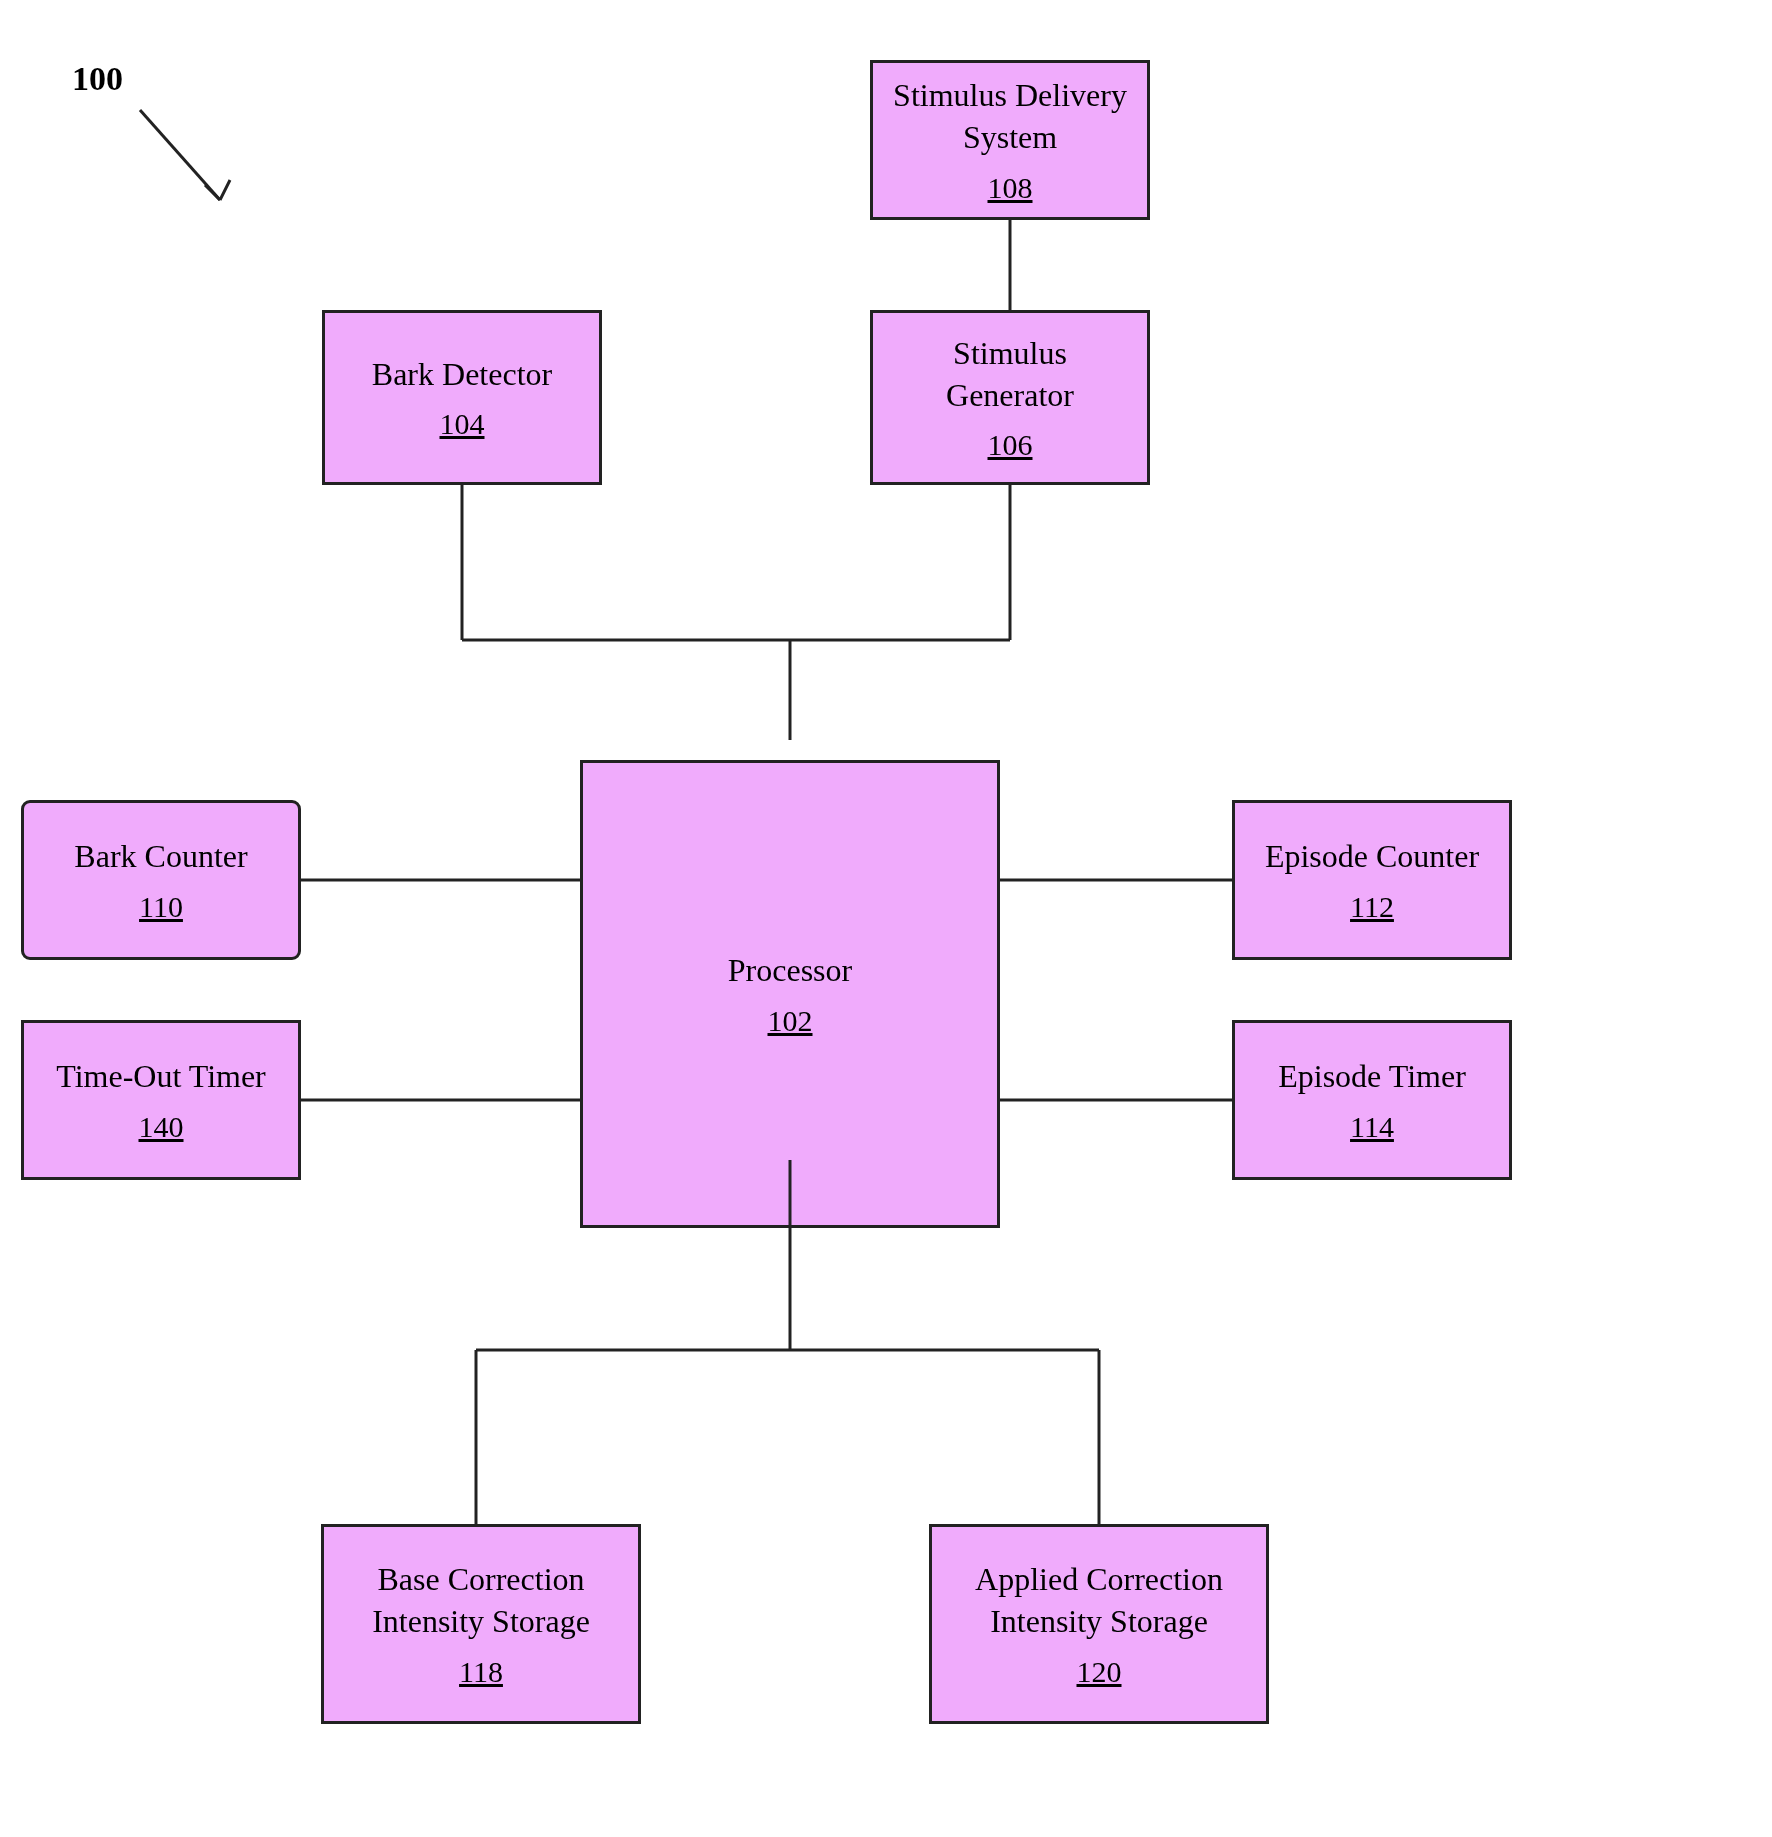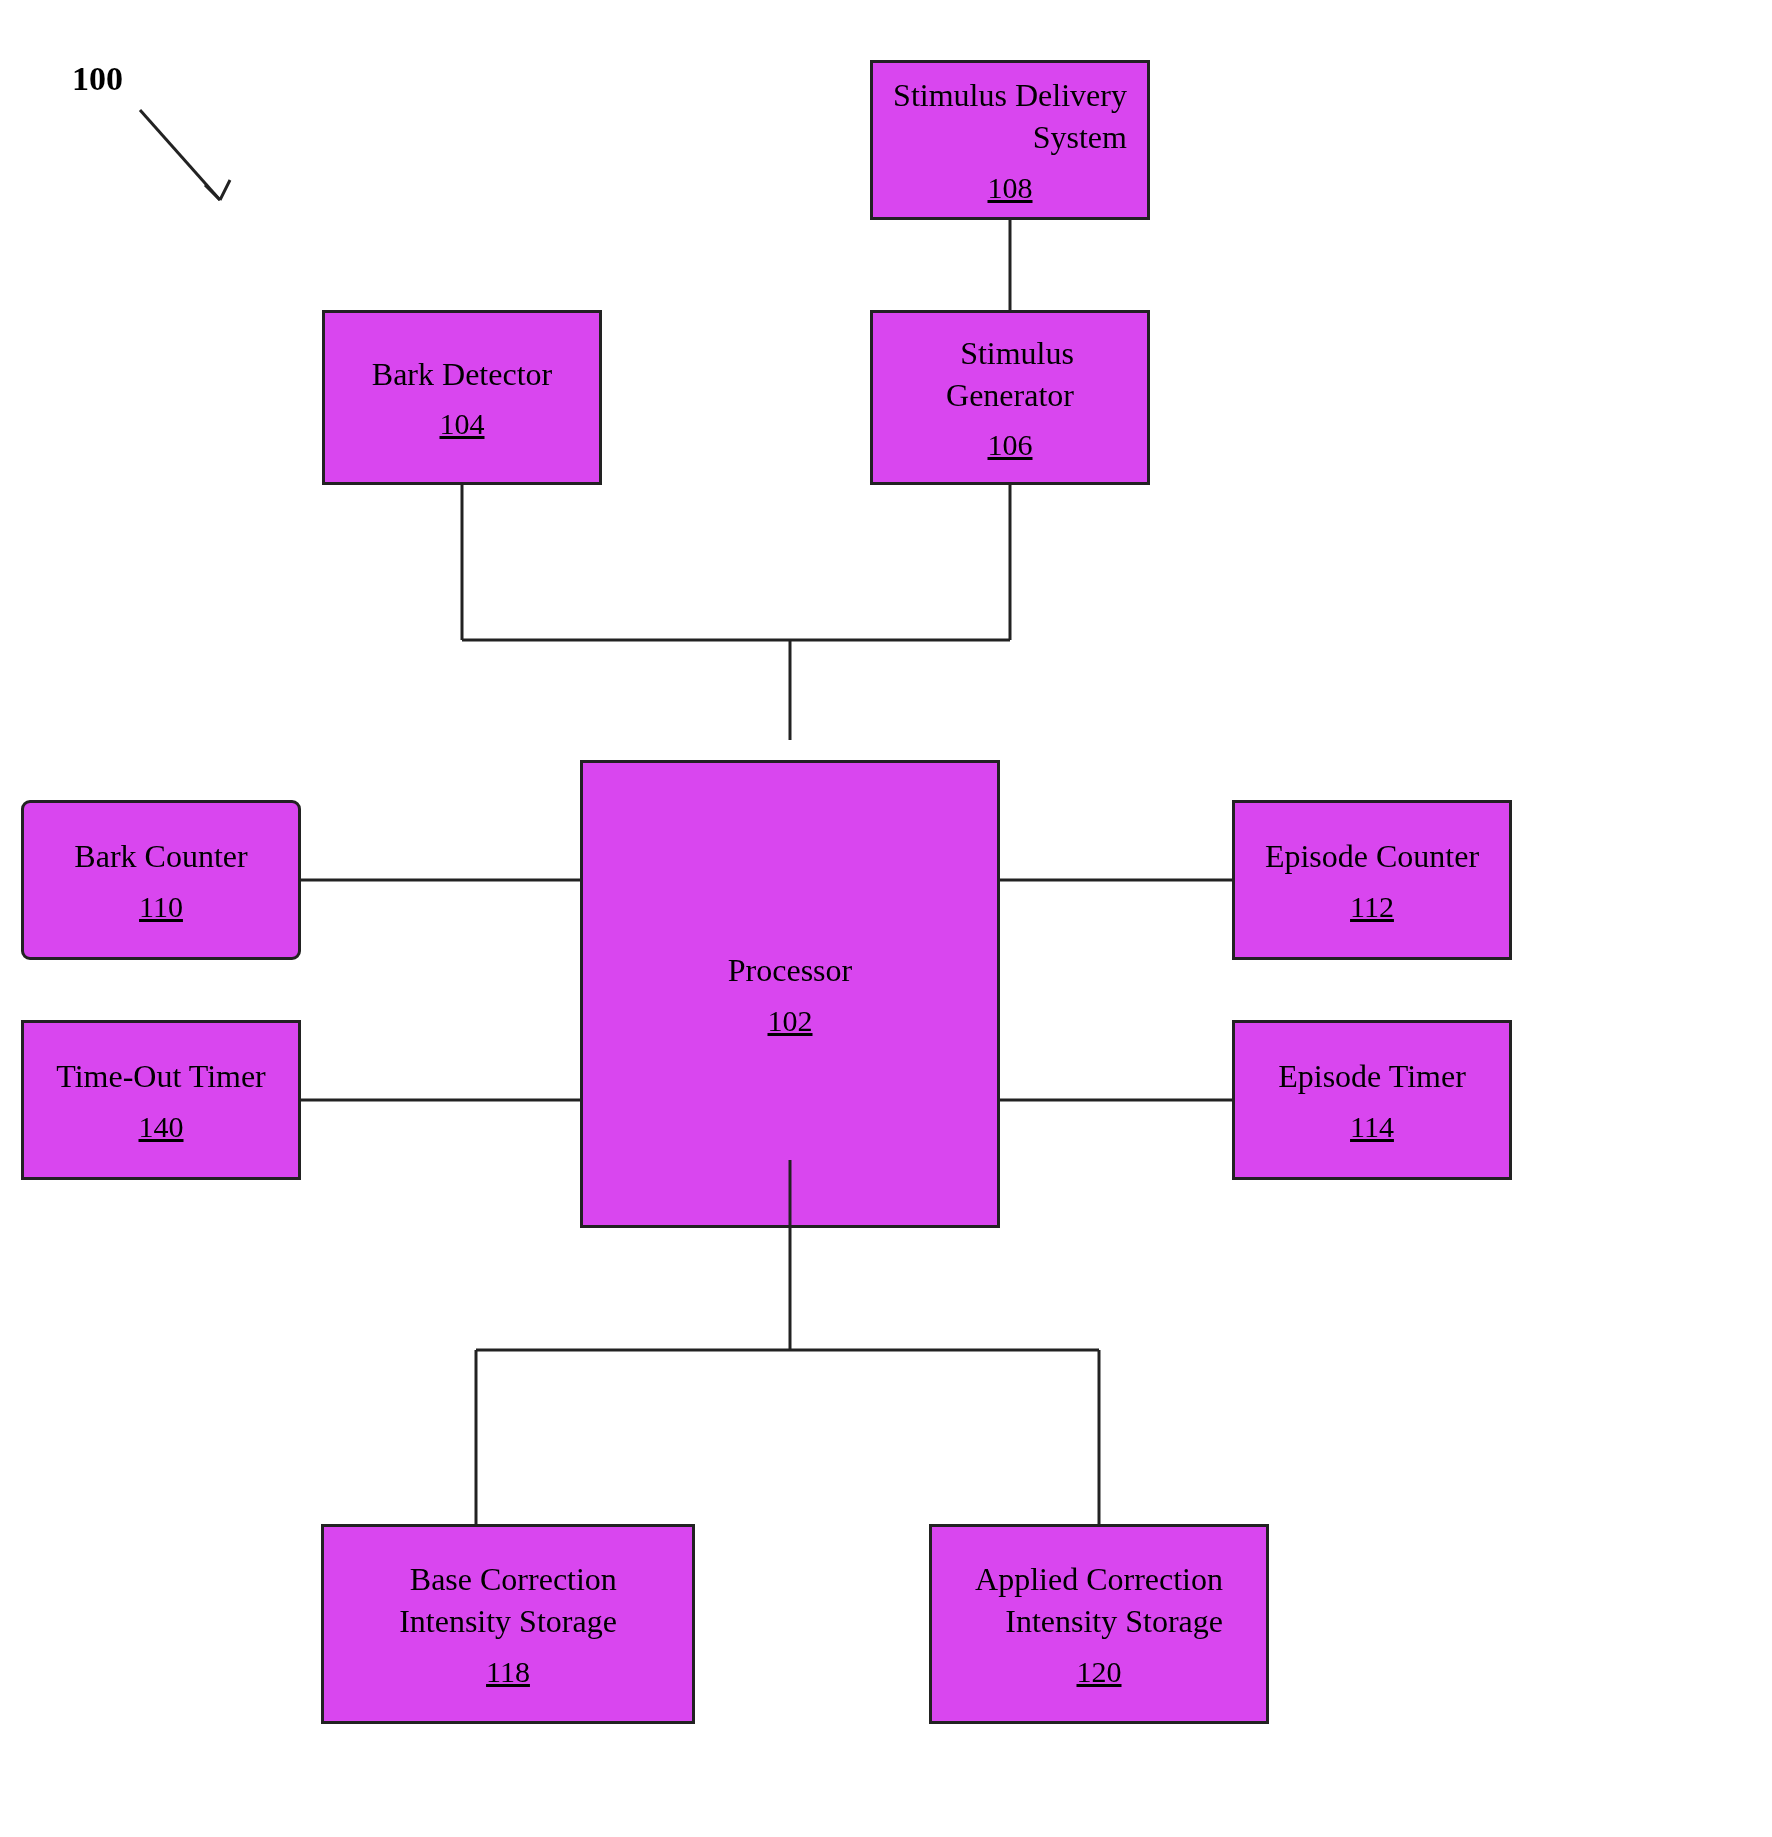--- a/index.html
+++ b/index.html
@@ -15,26 +15,26 @@
     .diagram-container {
       position: absolute;
       top: 0; left: 0;
       width: 1772px;
       height: 1837px;
     }
 
     .box {
       position: absolute;
       border: 3px solid #222;
-      background: #d946ef;
+      background: #f0abfc;
       display: flex;
       flex-direction: column;
       align-items: center;
       justify-content: center;
-      text-align: right;
+      text-align: center;
       font-family: Liberation Serif, serif;
     }
 
     .box-label {
       font-size: 32px;
       font-weight: normal;
       line-height: 1.3;
     }
 
     .box-number {
@@ -111,21 +111,21 @@
   <div class="box" style="top:1020px; left:21px; width:280px; height:160px;">
     <span class="box-label">Time-Out Timer</span>
     <span class="box-number">140</span>
   </div>
 
   <div class="box" style="top:1020px; left:1232px; width:280px; height:160px;">
     <span class="box-label">Episode Timer</span>
     <span class="box-number">114</span>
   </div>
 
-  <div class="box" style="top:1524px; left:321px; width:374px; height:200px;">
+  <div class="box" style="top:1524px; left:321px; width:320px; height:200px;">
     <span class="box-label">Base Correction<br>Intensity Storage</span>
     <span class="box-number">118</span>
   </div>
 
   <div class="box" style="top:1524px; left:929px; width:340px; height:200px;">
     <span class="box-label">Applied Correction<br>Intensity Storage</span>
     <span class="box-number">120</span>
   </div>
 
   <svg class="lines-svg">

